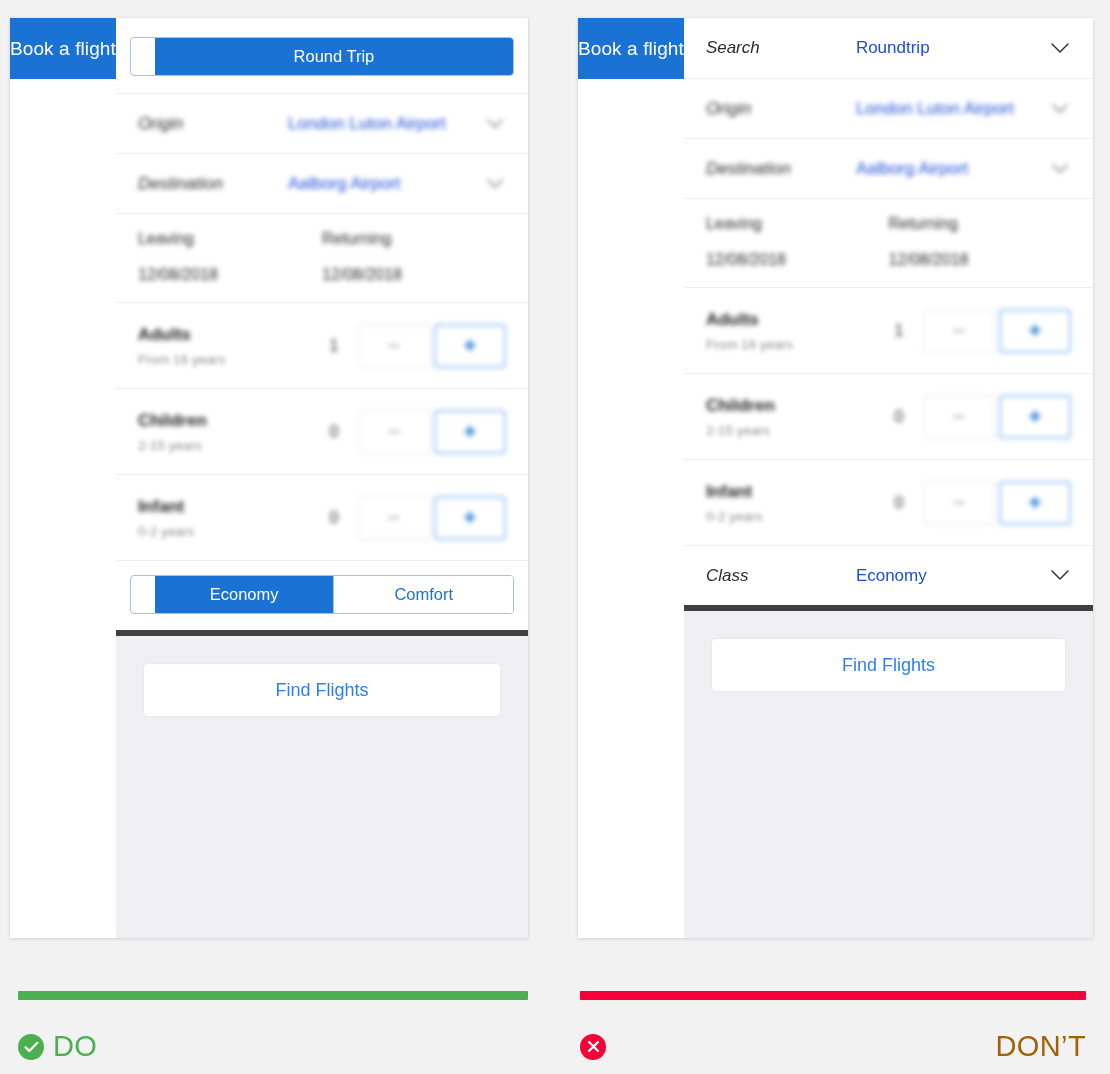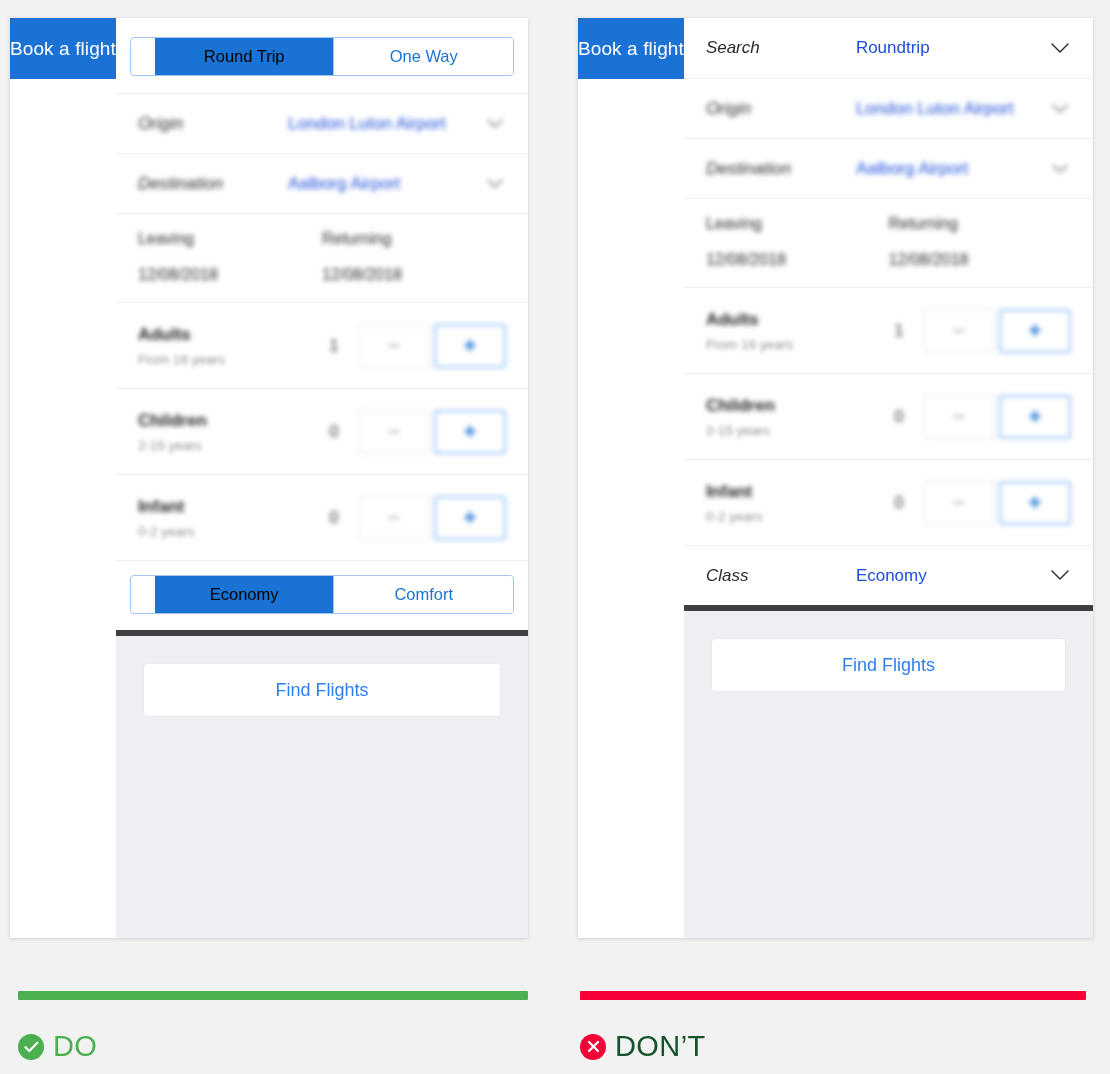--- a/index.html
+++ b/index.html
@@ -49,21 +49,21 @@
     flex: 1 1 0;
     display: flex; align-items: center; justify-content: center;
     font-size: 16.5px;
     color: #1a73d4;
     background: #ffffff;
     border-right: 1px solid #9fc4ef;
     cursor: pointer;
     user-select: none;
   }
   .segmented .seg:last-child { border-right: none; }
-  .segmented .seg.active { background: #1a73d4; color: #000000; margin-left: 24px; }
+  .segmented .seg.active { background: #1a73d4; color: #ffffff; margin-left: 24px; }
 
   
   .blur   { filter: blur(2.6px); color: #2a2a2a; }
   .blur-s { filter: blur(2.2px); color: #8d8d8d; }
 
   
   .row {
     display: flex; align-items: center;
     padding: 0 22px;
     border-top: 1px solid #eceef0;
@@ -149,21 +149,21 @@
   .cap .bar { height: 9px; border-radius: 1px; }
   .cap.do   .bar { background: #4caf50; }
   .cap.dont .bar { background: #f50037; }
   .cap .lbl {
     margin-top: 30px;
     display: flex; align-items: center; gap: 9px;
     font-size: 29px;
     letter-spacing: .4px;
   }
   .cap.do   .lbl { color: #4caf50; align-items: center; }
-  .cap.dont .lbl { color: #14532d; }
+  .cap.dont .lbl { color: #a16207; justify-content: space-between; }
   .badge {
     width: 26px; height: 26px; border-radius: 50%;
     display: flex; align-items: center; justify-content: center;
     flex: 0 0 auto;
   }
   .badge.ok { background: #4caf50; }
   .badge.no { background: #f50037; }
   .badge svg { display: block; }
 </style>
 </head>
@@ -175,21 +175,20 @@
 
     <div class="card-header">
       <span>Book a flight</span>
     </div>
 
     <div class="card-body">
 
       <div class="seg-wrap">
         <div class="segmented">
           <div class="seg active">Round Trip</div>
-          <div class="seg">One Way</div>
         </div>
       </div>
 
       <div class="row">
         <span class="label blur">Origin</span>
         <span class="value blur">London Luton Airport</span>
         <span class="chev blur">
           <svg width="16" height="10" viewBox="0 0 16 10">
               <path d="M1 1L8 8L15 1" stroke="#777" stroke-width="1.6" fill="none" stroke-linecap="round" stroke-linejoin="round"></path>
             </svg>

